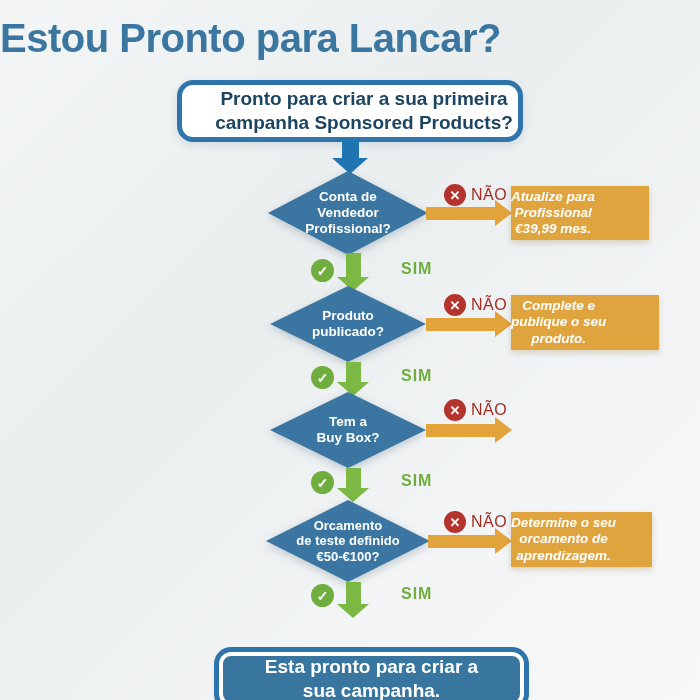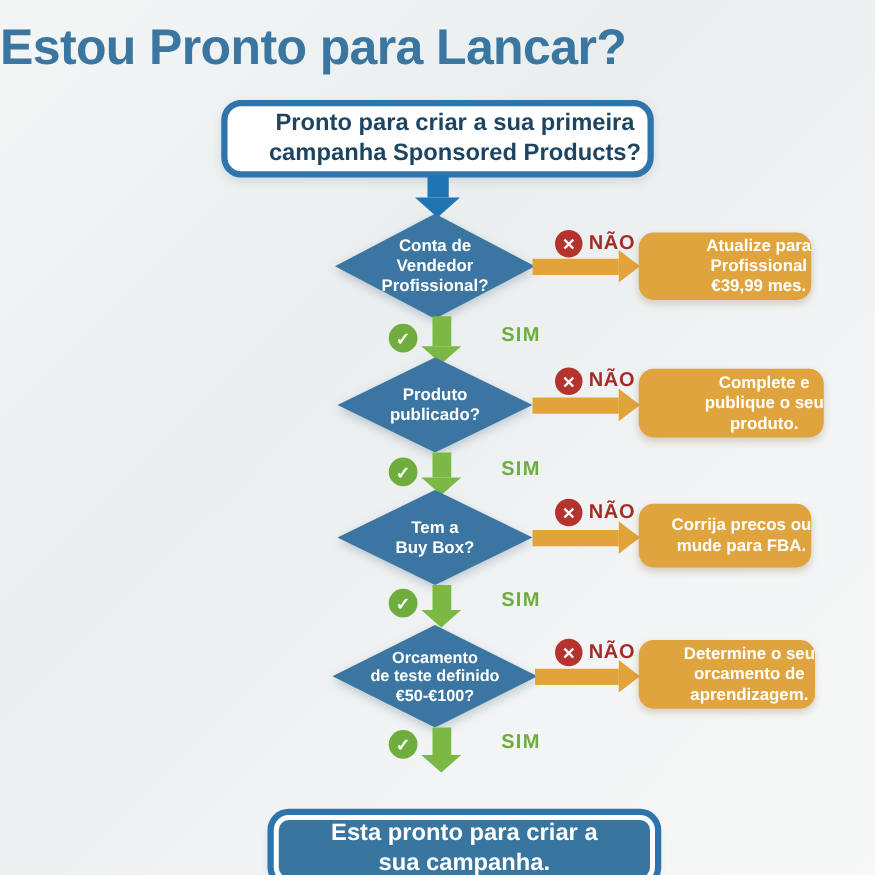--- a/index.html
+++ b/index.html
@@ -13,29 +13,29 @@
             display:flex;align-items:center;justify-content:center;
             box-shadow:0 3px 8px rgba(30,60,90,.12);padding-left:28px;}
   .startbox-text{font-size:19px;font-weight:bold;color:#1d4561;text-align:center;
                  line-height:1.25;white-space:pre-line;}
   .diamond-wrap{position:absolute;filter:drop-shadow(0 3px 4px rgba(20,50,80,.22));}
   .diamond{width:100%;height:100%;background:#3a76a1;
            clip-path:polygon(50% 0,100% 50%,50% 100%,0 50%);
            display:flex;align-items:center;justify-content:center;}
   .diamond-text{color:#ffffff;font-weight:bold;font-size:13.5px;text-align:center;
                 line-height:1.18;white-space:pre-line;}
-  .action-box{position:absolute;background:#e0a43e;border-radius:12px;box-sizing:border-box;
-              display:flex;align-items:center;justify-content:flex-end;
-              box-shadow:0 3px 6px rgba(120,80,20,.22);}
+  .action-box{position:absolute;background:#e0a43e;border-radius:0;box-sizing:border-box;
+              display:flex;align-items:center;justify-content:flex-start;
+              box-shadow:0 3px 6px rgba(120,80,20,.22);font-style:italic;}
   .action-text{color:#ffffff;font-weight:bold;font-size:13.5px;text-align:center;
                line-height:1.2;white-space:pre-line;}
   .no-group{position:absolute;display:flex;align-items:center;gap:5px;}
   .x-icon{width:22px;height:22px;border-radius:50%;background:#b5332d;color:#ffffff;
           font-size:13px;font-weight:bold;display:flex;align-items:center;justify-content:center;line-height:1;}
-  .no-text{color:#a32d26;font-weight:bold;font-size:16px;letter-spacing:.5px;}
+  .no-text{color:#a32d26;font-weight:normal;font-size:16px;letter-spacing:.5px;}
   .yes-icon{position:absolute;width:23px;height:23px;border-radius:50%;background:#6fae3e;
             color:#ffffff;font-size:14px;font-weight:bold;
             display:flex;align-items:center;justify-content:center;line-height:1;}
   .yes-text{position:absolute;color:#6fae3e;font-weight:bold;font-size:16px;letter-spacing:1px;margin-left:33px;}
   .varrow{position:absolute;display:flex;flex-direction:column;align-items:center;}
   .varrow .shaft{width:15px;background:#7cb844;}
   .varrow .head{width:0;height:0;border-left:16px solid transparent;
                 border-right:16px solid transparent;border-top:14px solid #7cb844;}
   .varrow.blue .shaft{width:17px;background:#1f74b2;}
   .varrow.blue .head{border-left:18px solid transparent;border-right:18px solid transparent;
@@ -128,24 +128,20 @@
     </div>
   </div>
   <div class="no-group" style="left:444px;top:399px;">
     <span class="x-icon">✕</span>
     <span class="no-text">NÃO</span>
   </div>
   <div class="harrow" style="left:426px;top:417px;width:86px;">
     <div class="shaft"></div>
     <div class="head"></div>
   </div>
-  <div class="action-box" style="left:511px;top:403px;width:138px;height:51px;">
-    <span class="action-text">Corrija precos ou
-mude para FBA.</span>
-  </div>
   <span class="yes-icon" style="left:311px;top:471px;">✓</span>
   <div class="varrow" style="left:337px;top:468px;">
     <div class="shaft" style="height:20px"></div>
     <div class="head"></div>
   </div>
   <span class="yes-text" style="left:368px;top:472px;">SIM</span>
 
   <div class="diamond-wrap" style="left:266px;top:500px;width:164px;height:82px;">
     <div class="diamond">
       <span class="diamond-text" style="font-size:13px">Orcamento

